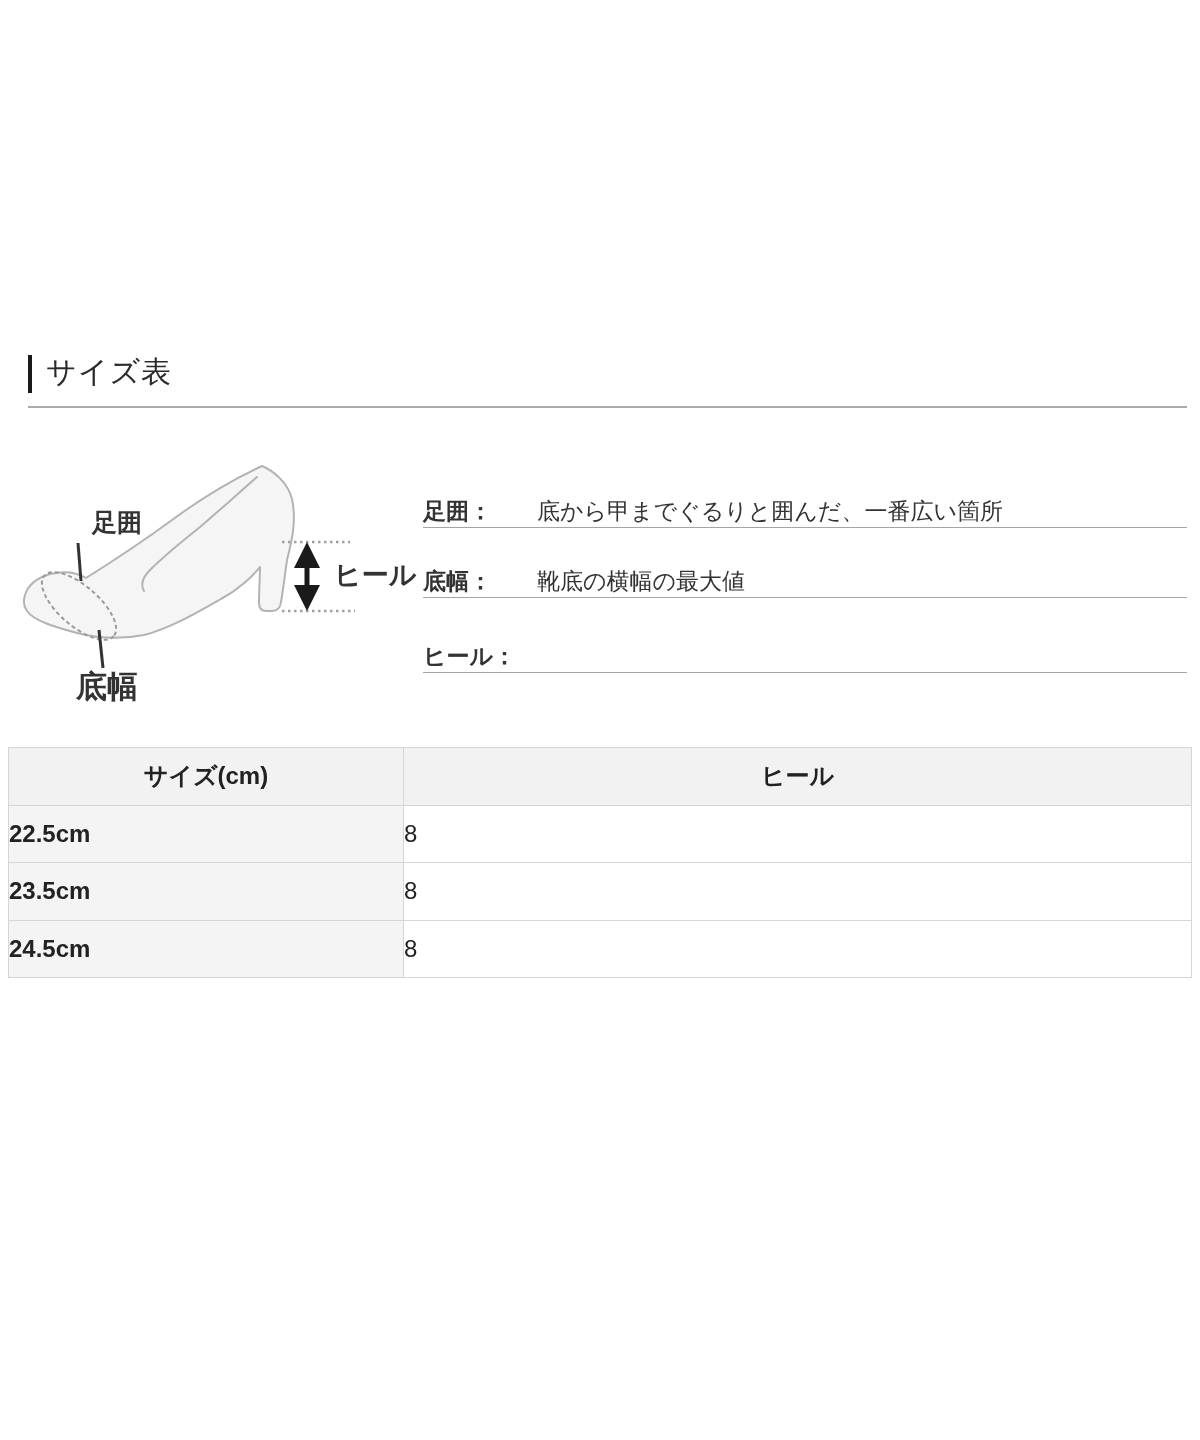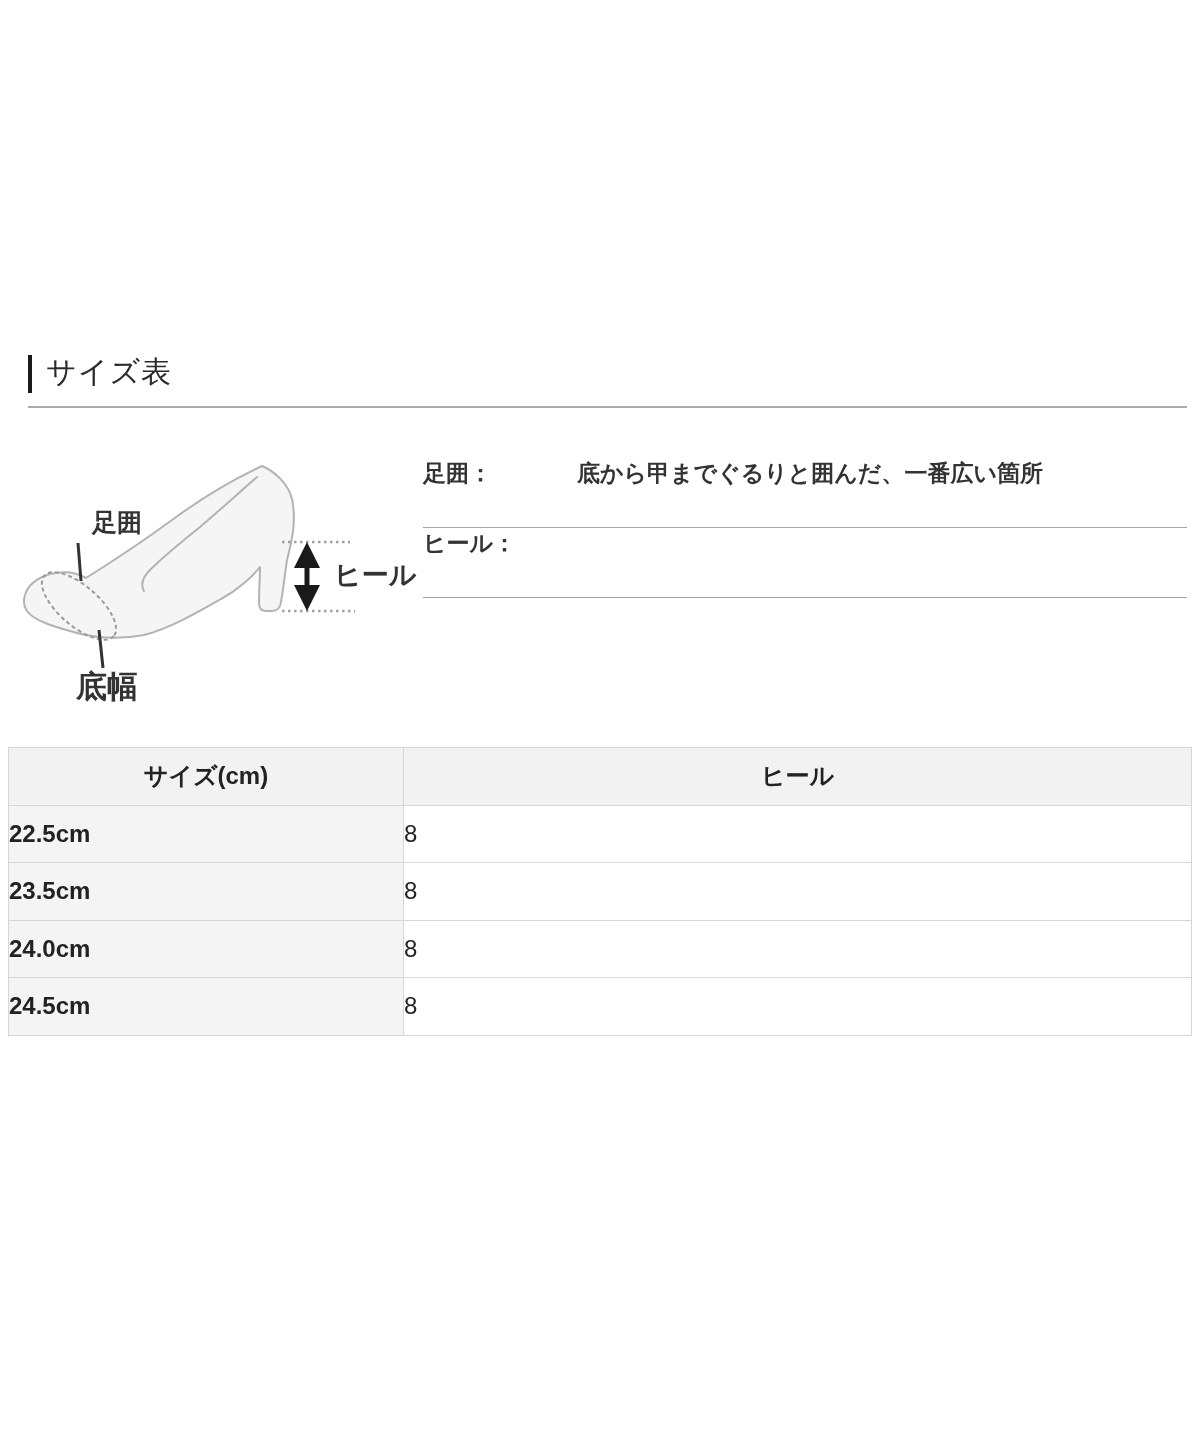--- a/index.html
+++ b/index.html
@@ -34,27 +34,27 @@
   }
   .label-foot-girth { left: 52px; top: 506px; font-size: 25px; margin-left: 40px; }
   .label-sole-width { left: 76px; top: 666px; font-size: 31px; }
   .label-heel       { left: 334px; top: 557px; font-size: 27px; }
 
   
   .definitions {
     position: absolute; left: 423px; top: 458px; width: 764px;
   }
   .definition-row {
-    display: flex; align-items: flex-start; height: 70px;
+    display: flex; align-items: flex-end; height: 70px;
     border-bottom: 1px solid #a5a5a5;
-    font-size: 23px; color: #333; gap: 40px;
+    font-size: 23px; color: #333;
   }
   .definition-row:nth-child(3) { height: 75px; }
   .definition-term { width: 114px; font-weight: 700; flex-shrink: 0; }
-  .definition-desc { font-weight: 700; }
+  .definition-desc { font-weight: 400; }
 
   
   .size-table {
     position: absolute; left: 8px; top: 747px; width: 1184px;
     border-collapse: collapse; table-layout: fixed;
     border: 1px solid #cfcfcf;
     font-size: 24px; color: #222;
   }
   .size-table th, .size-table td {
     border: 1px solid #d6d6d6;
@@ -119,20 +119,24 @@
 <div class="diagram-label label-foot-girth">足囲</div>
 <div class="diagram-label label-sole-width">底幅</div>
 <div class="diagram-label label-heel">ヒール</div>
 
 <div class="definitions">
   <div class="definition-row">
     <span class="definition-term">足囲：</span>
     <span class="definition-desc">底から甲までぐるりと囲んだ、一番広い箇所</span>
   </div>
   <div class="definition-row">
+    <span class="definition-term">底幅：</span>
+    <span class="definition-desc">靴底の横幅の最大値</span>
+  </div>
+  <div class="definition-row">
     <span class="definition-term">ヒール：</span>
   </div>
 </div>
 
 <table class="size-table">
   <colgroup>
       <col class="col-size">
       <col class="col-heel">
     </colgroup>
   <thead>
@@ -144,21 +148,17 @@
   <tbody>
     <tr>
       <td class="cell-size">22.5cm</td>
       <td class="cell-heel">8</td>
     </tr>
     <tr>
       <td class="cell-size">23.5cm</td>
       <td class="cell-heel">8</td>
     </tr>
     <tr>
-      <td class="cell-size">24.0cm</td>
-      <td class="cell-heel">8</td>
-    </tr>
-    <tr>
       <td class="cell-size">24.5cm</td>
       <td class="cell-heel">8</td>
     </tr>
   </tbody>
 </table>
 
 </body></html>

